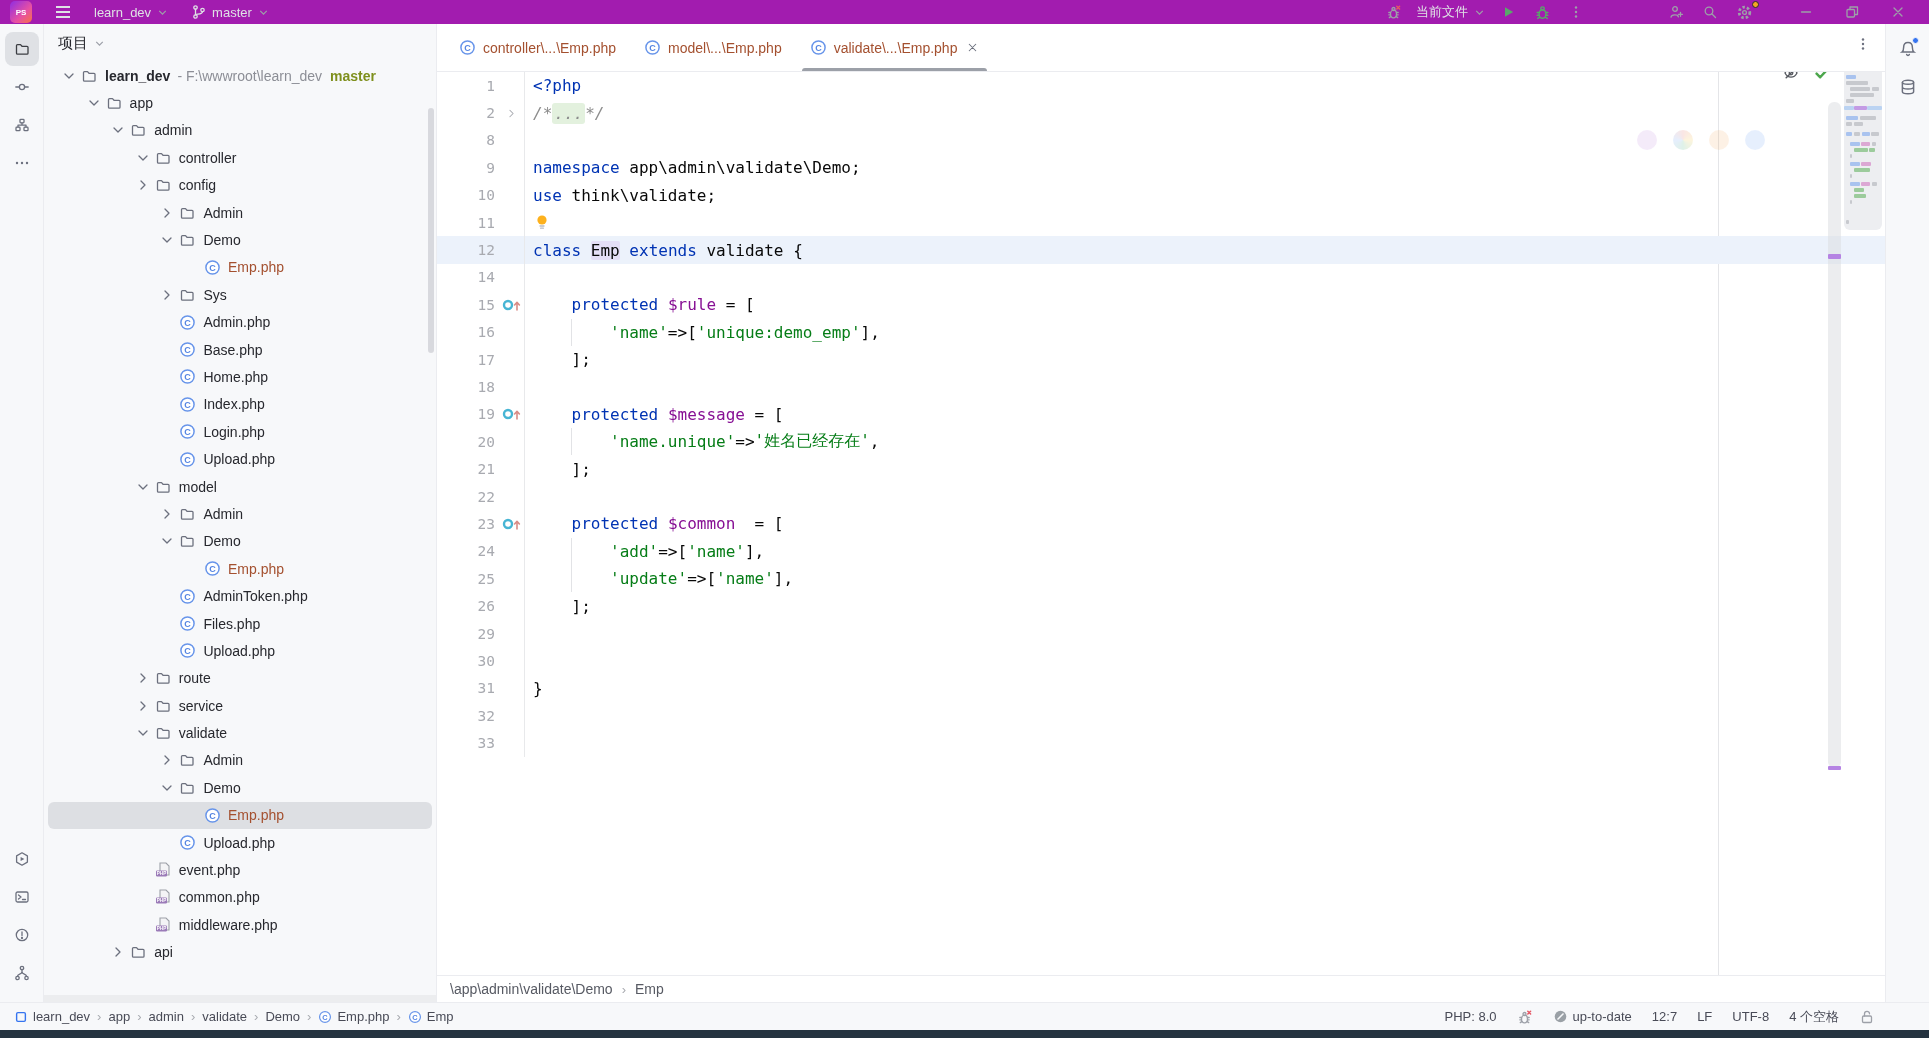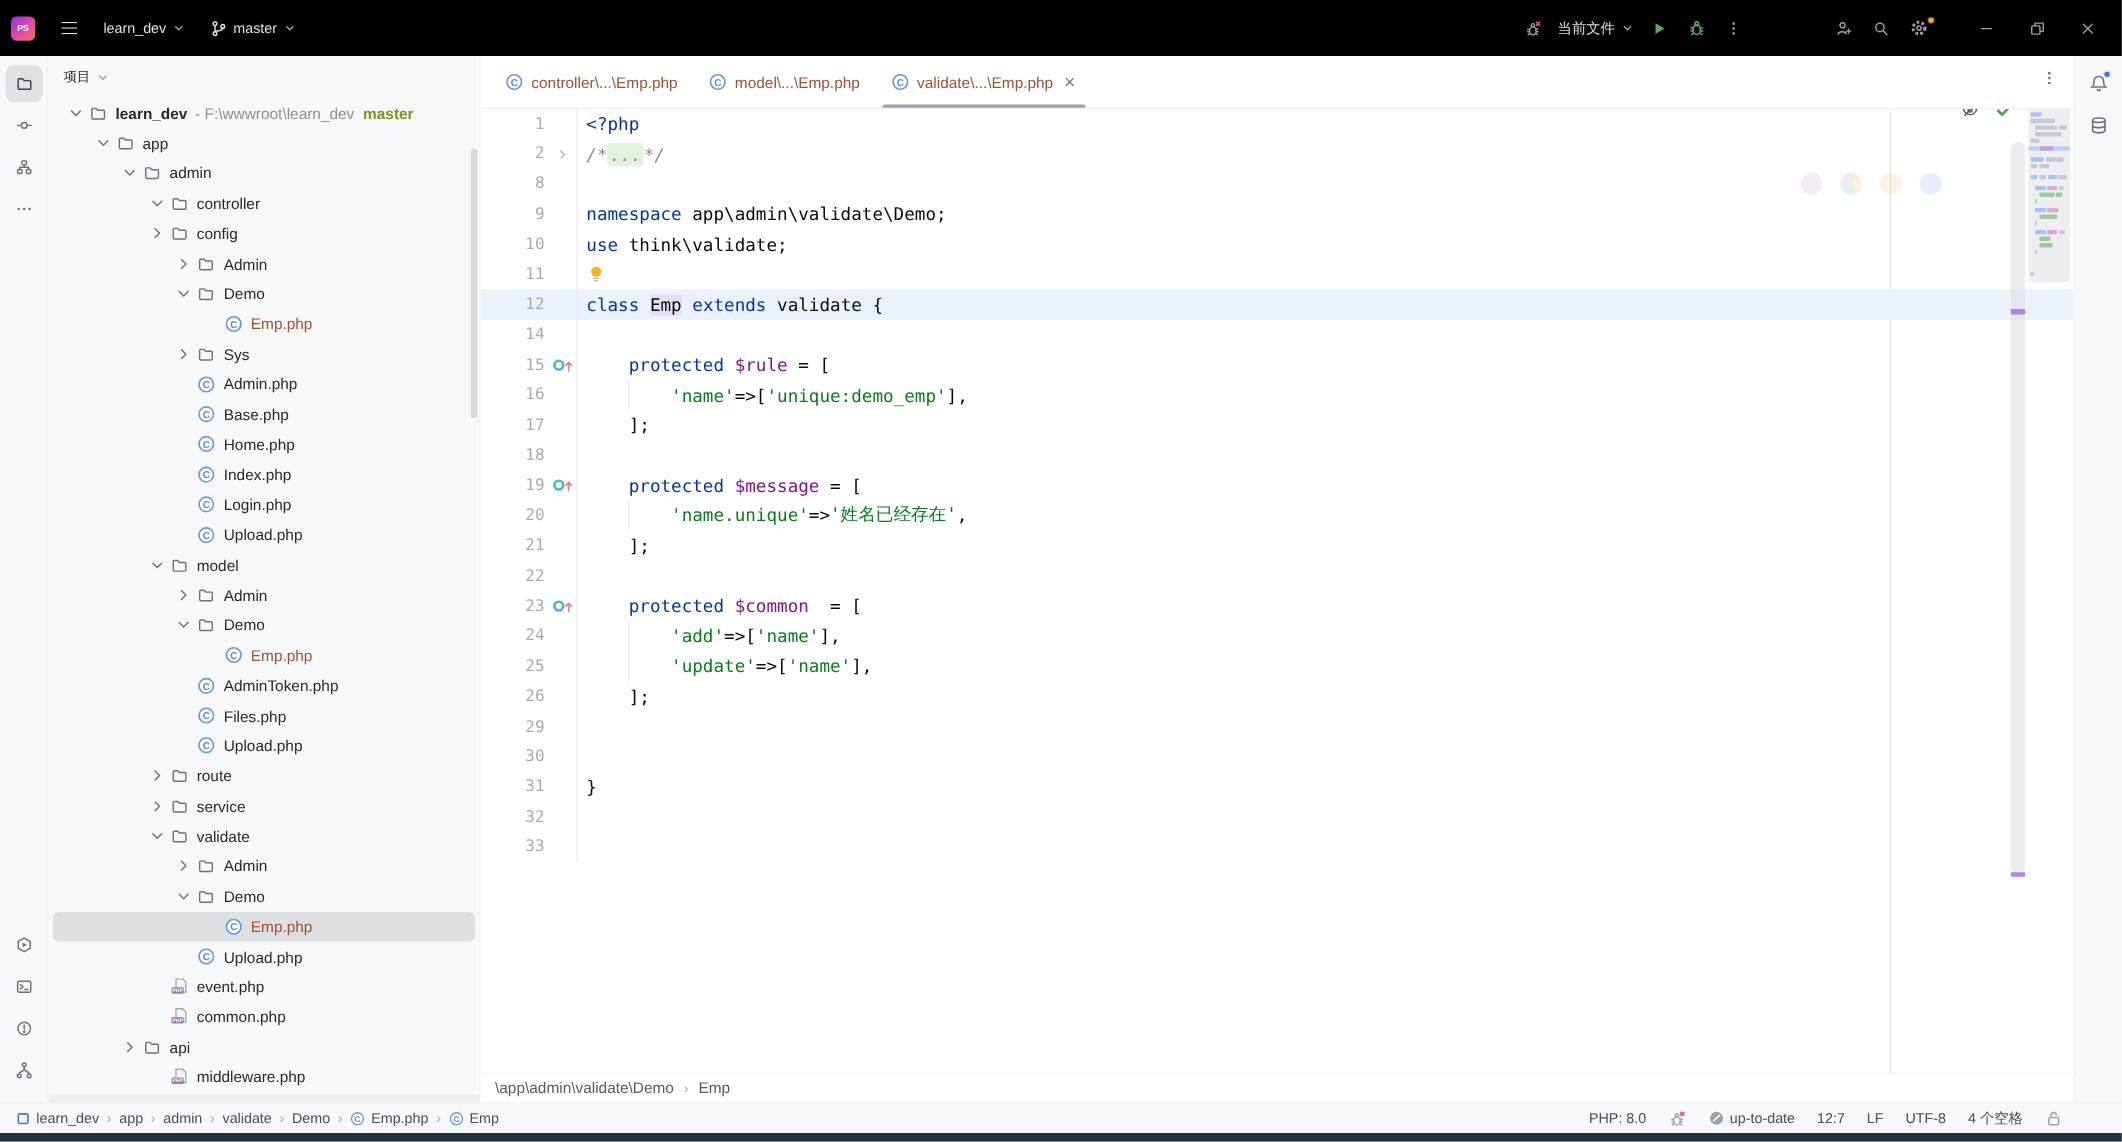--- a/index.html
+++ b/index.html
@@ -1,21 +1,21 @@
 <!DOCTYPE html>
 <html><head>
 <meta charset="utf-8">
 <style>
   *{margin:0;padding:0;box-sizing:border-box}
   html,body{width:1929px;height:1038px;overflow:hidden}
   body{font-family:"Liberation Sans","DejaVu Sans",sans-serif;background:#fff;position:relative}
   .win{position:absolute;inset:0;display:flex;flex-direction:column}
 
   
-  .titlebar{height:51px;background:#000000;color:#DFE1E5;display:flex;align-items:center;flex:none;font-size:13px}
+  .titlebar{height:24px;background:#a21caf;color:#DFE1E5;display:flex;align-items:center;flex:none;font-size:13px}
   .tb-left{display:flex;align-items:center;gap:6px;padding-left:10px}
   .logo{width:22px;height:22px;border-radius:5px;background:linear-gradient(135deg,#8E2DE2 0%,#E750A4 60%,#F77443 100%);color:#fff;font-size:8px;font-weight:bold;display:flex;align-items:center;justify-content:center;margin-right:8px}
   .hamb{width:34px;height:28px;display:flex;flex-direction:column;justify-content:center;gap:3.5px;align-items:center;border-radius:4px}
   .hamb i{display:block;width:14px;height:1.6px;background:#DFE1E5}
   .tb-widget{display:flex;align-items:center;gap:5px;padding:4px 8px;border-radius:4px;cursor:default}
   .tb-right{margin-left:auto;display:flex;align-items:center;padding-right:8px}
   .tb-btn{height:30px;min-width:34px;display:flex;align-items:center;justify-content:center;gap:5px;border-radius:4px;padding:0 5px}
   .winctl{width:46px;height:36px;display:flex;align-items:center;justify-content:center}
   .ic{display:inline-flex;align-items:center;justify-content:center;line-height:0}
   .ic svg{display:block}
@@ -31,21 +31,21 @@
   .strip{width:44px;flex:none;background:#F7F8FA;border-right:1px solid #EBECF0;display:flex;flex-direction:column;align-items:center;padding:8px 0;color:#6C707E}
   .strip .s-btn{width:34px;height:34px;display:flex;align-items:center;justify-content:center;border-radius:8px;margin-bottom:4px}
   .strip .s-btn.active{background:#DFE1E5;color:#3C3E43}
   .strip .spacer{flex:1}
   .strip-r{border-right:none;border-left:1px solid #EBECF0}
   .bell-wrap{position:relative}
   .bell-dot{position:absolute;top:5px;right:6px;width:7px;height:7px;border-radius:50%;background:#3574F0;border:1.5px solid #F7F8FA}
 
   
   .panel{width:393px;flex:none;background:#F7F8FA;border-right:1px solid #EBECF0;display:flex;flex-direction:column;position:relative;overflow:hidden}
-  .panel-head{height:38px;display:flex;align-items:center;padding-left:14px;gap:5px;color:#27282E;font-size:12px;flex:none}
+  .panel-head{height:38px;display:flex;align-items:center;padding-left:14px;gap:5px;color:#27282E;font-size:15px;flex:none}
   .tree{flex:1;overflow:hidden;font-size:14px;color:#27282E;position:relative}
   .trow{height:27.4px;display:flex;align-items:center;margin:0 4px;border-radius:6px;white-space:nowrap;overflow:hidden}
   .trow.sel{background:#DDDFE3}
   .chev{width:22px;height:22px;flex:none;display:flex;align-items:center;justify-content:center;color:#6C707E}
   .ticon{width:18px;height:18px;flex:none;display:flex;align-items:center;justify-content:center;margin-right:7px;color:#6C707E}
   .tlabel{color:#27282E}
   .tlabel.bold{font-weight:bold}
   .tlabel.mod{color:#A4502F}
   .textra{color:#8C8E96;margin-left:7px}
   .tbadge{color:#7E8F1C;font-weight:bold;margin-left:8px}
@@ -657,42 +657,42 @@
           <div class="trow" style="padding-left:105.80000000000001px">
             <span class="ticon">
               <svg width="18" height="18" viewBox="0 0 18 18">
                 <path d="M6 2h6l3 3v9H6z" fill="#F4F4F6" stroke="#9DA0A8" stroke-width="1.1"></path>
                 <rect x="2" y="9.5" width="11" height="6" rx="1.2" fill="#9B7BB8"></rect>
                 <text x="7.5" y="14" text-anchor="middle" font-size="4.6" font-weight="bold" fill="#fff" font-family="Liberation Sans,sans-serif">PHP</text>
               </svg>
             </span>
             <span class="tlabel">common.php</span>
           </div>
-          <div class="trow" style="padding-left:59.2px">
-            <span class="chev">
-              <svg width="16" height="16" viewBox="0 0 16 16" fill="none" stroke="currentColor" stroke-width="1.3" stroke-linecap="round" stroke-linejoin="round">
-                <path d="M6 4l4 4-4 4"></path>
-              </svg>
-            </span>
-            <span class="ticon">
-              <svg width="16" height="16" viewBox="0 0 16 16" fill="none" stroke="currentColor" stroke-width="1.3" stroke-linecap="round" stroke-linejoin="round">
-                <path d="M2.5 4.6c0-.6.4-1 1-1h3L8 5.3h5c.6 0 1 .4 1 1v5.9c0 .6-.4 1-1 1H3.5c-.6 0-1-.4-1-1z"></path>
-              </svg>
-            </span>
-            <span class="tlabel">api</span>
-          </div>
           <div class="trow" style="padding-left:105.80000000000001px">
             <span class="ticon">
               <svg width="18" height="18" viewBox="0 0 18 18">
                 <path d="M6 2h6l3 3v9H6z" fill="#F4F4F6" stroke="#9DA0A8" stroke-width="1.1"></path>
                 <rect x="2" y="9.5" width="11" height="6" rx="1.2" fill="#9B7BB8"></rect>
                 <text x="7.5" y="14" text-anchor="middle" font-size="4.6" font-weight="bold" fill="#fff" font-family="Liberation Sans,sans-serif">PHP</text>
               </svg>
             </span>
             <span class="tlabel">middleware.php</span>
+          </div>
+          <div class="trow" style="padding-left:59.2px">
+            <span class="chev">
+              <svg width="16" height="16" viewBox="0 0 16 16" fill="none" stroke="currentColor" stroke-width="1.3" stroke-linecap="round" stroke-linejoin="round">
+                <path d="M6 4l4 4-4 4"></path>
+              </svg>
+            </span>
+            <span class="ticon">
+              <svg width="16" height="16" viewBox="0 0 16 16" fill="none" stroke="currentColor" stroke-width="1.3" stroke-linecap="round" stroke-linejoin="round">
+                <path d="M2.5 4.6c0-.6.4-1 1-1h3L8 5.3h5c.6 0 1 .4 1 1v5.9c0 .6-.4 1-1 1H3.5c-.6 0-1-.4-1-1z"></path>
+              </svg>
+            </span>
+            <span class="tlabel">api</span>
           </div>
         </div>
       <div class="pv-scroll"></div>
       <div class="ph-scroll"></div>
     </div>
 
     <div class="ed-zone">
       <div class="tabbar">
         <div class="tabs" id="tabs">
             <div class="tab">

